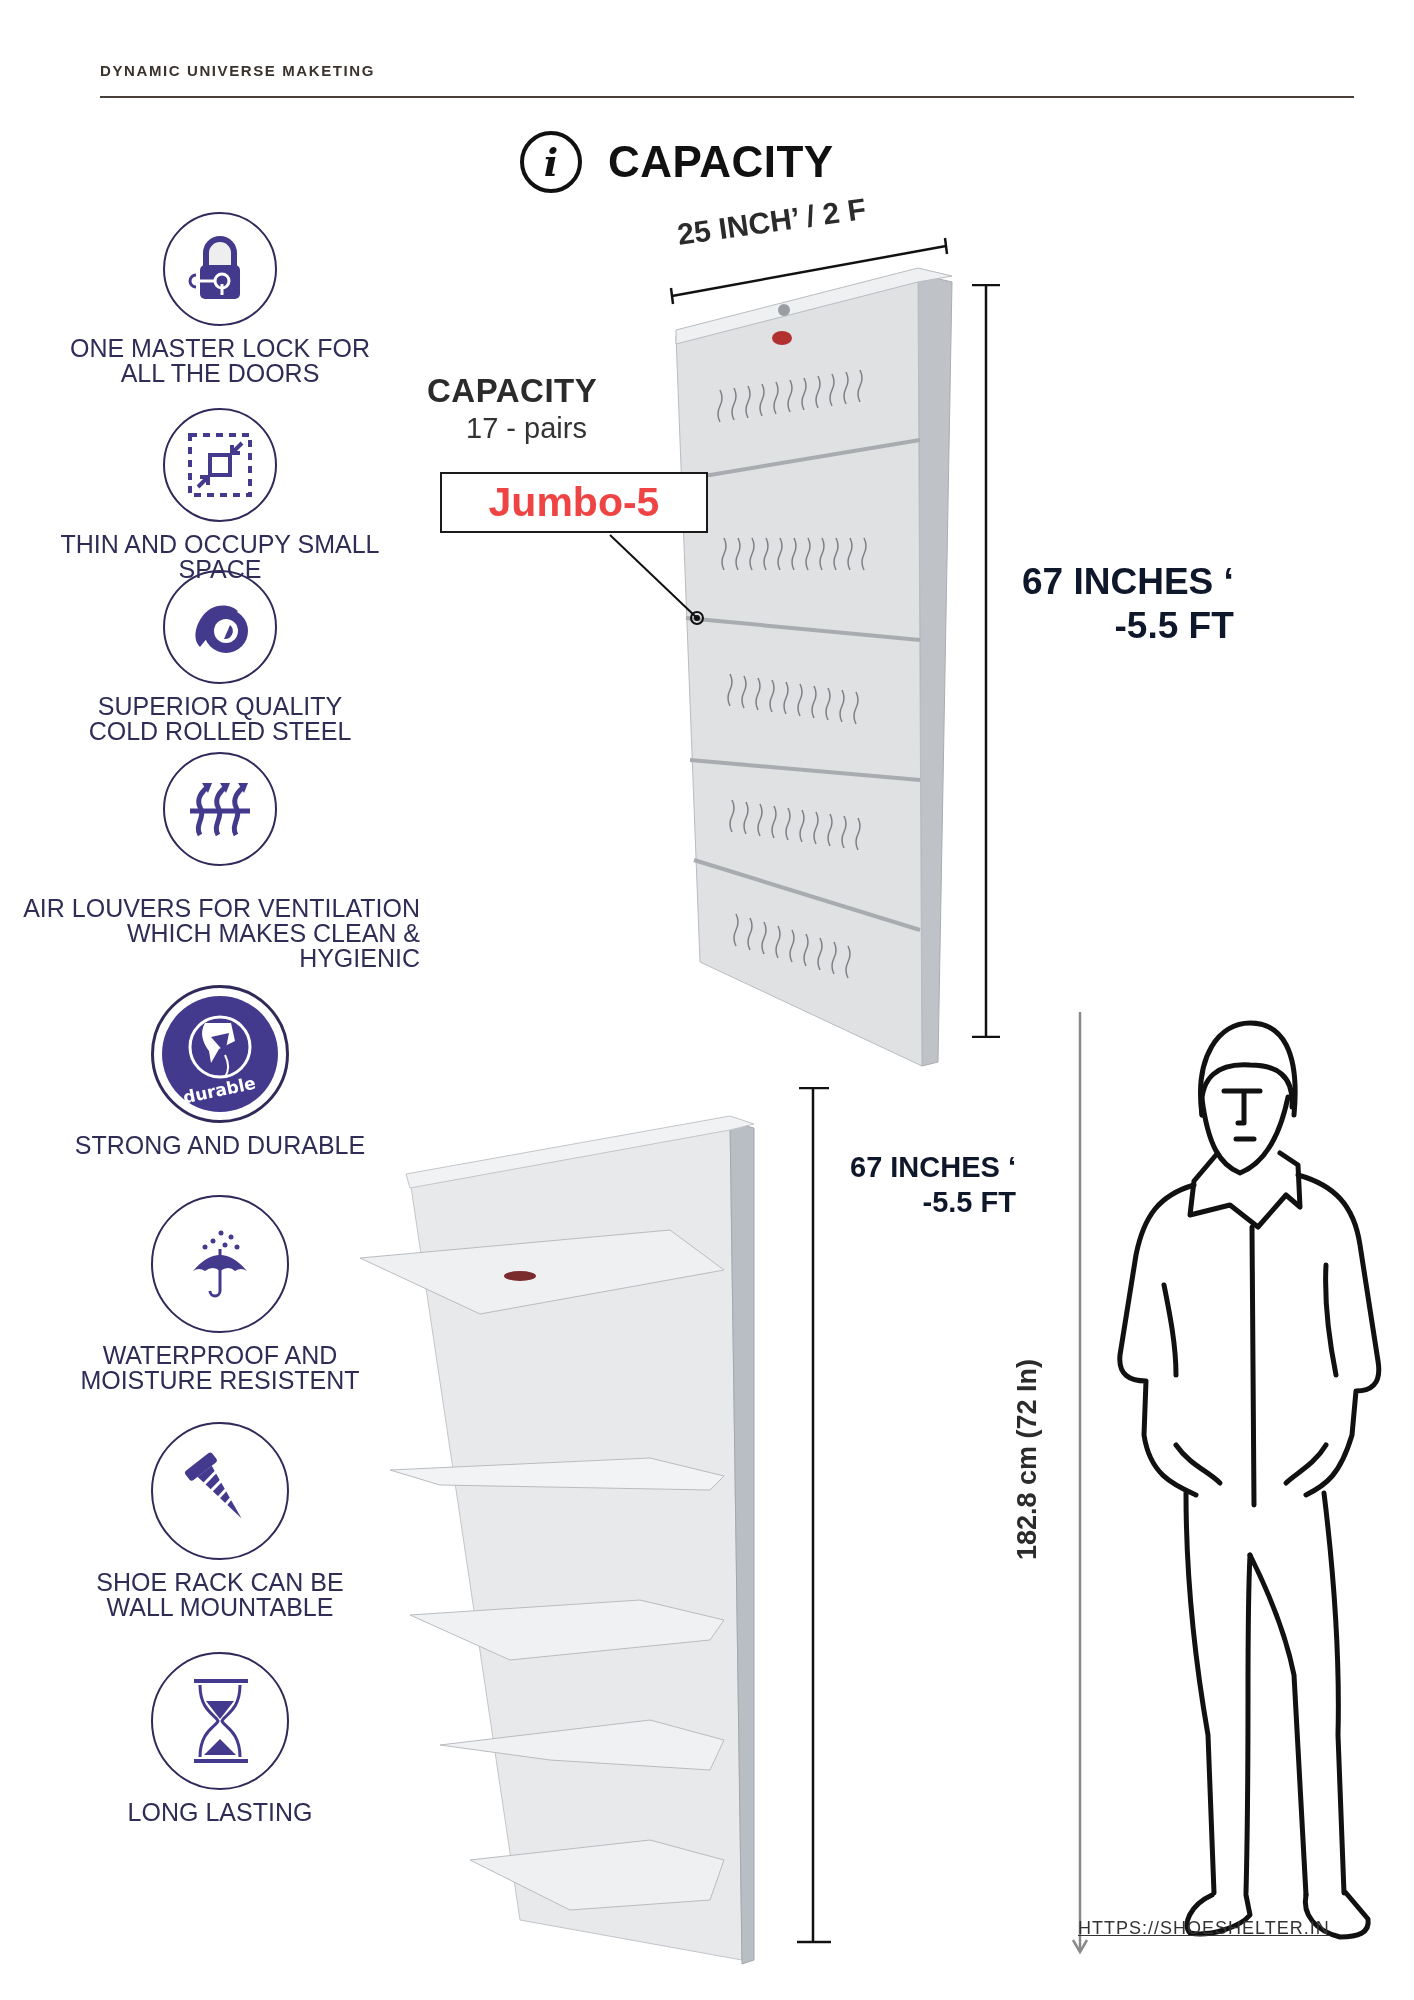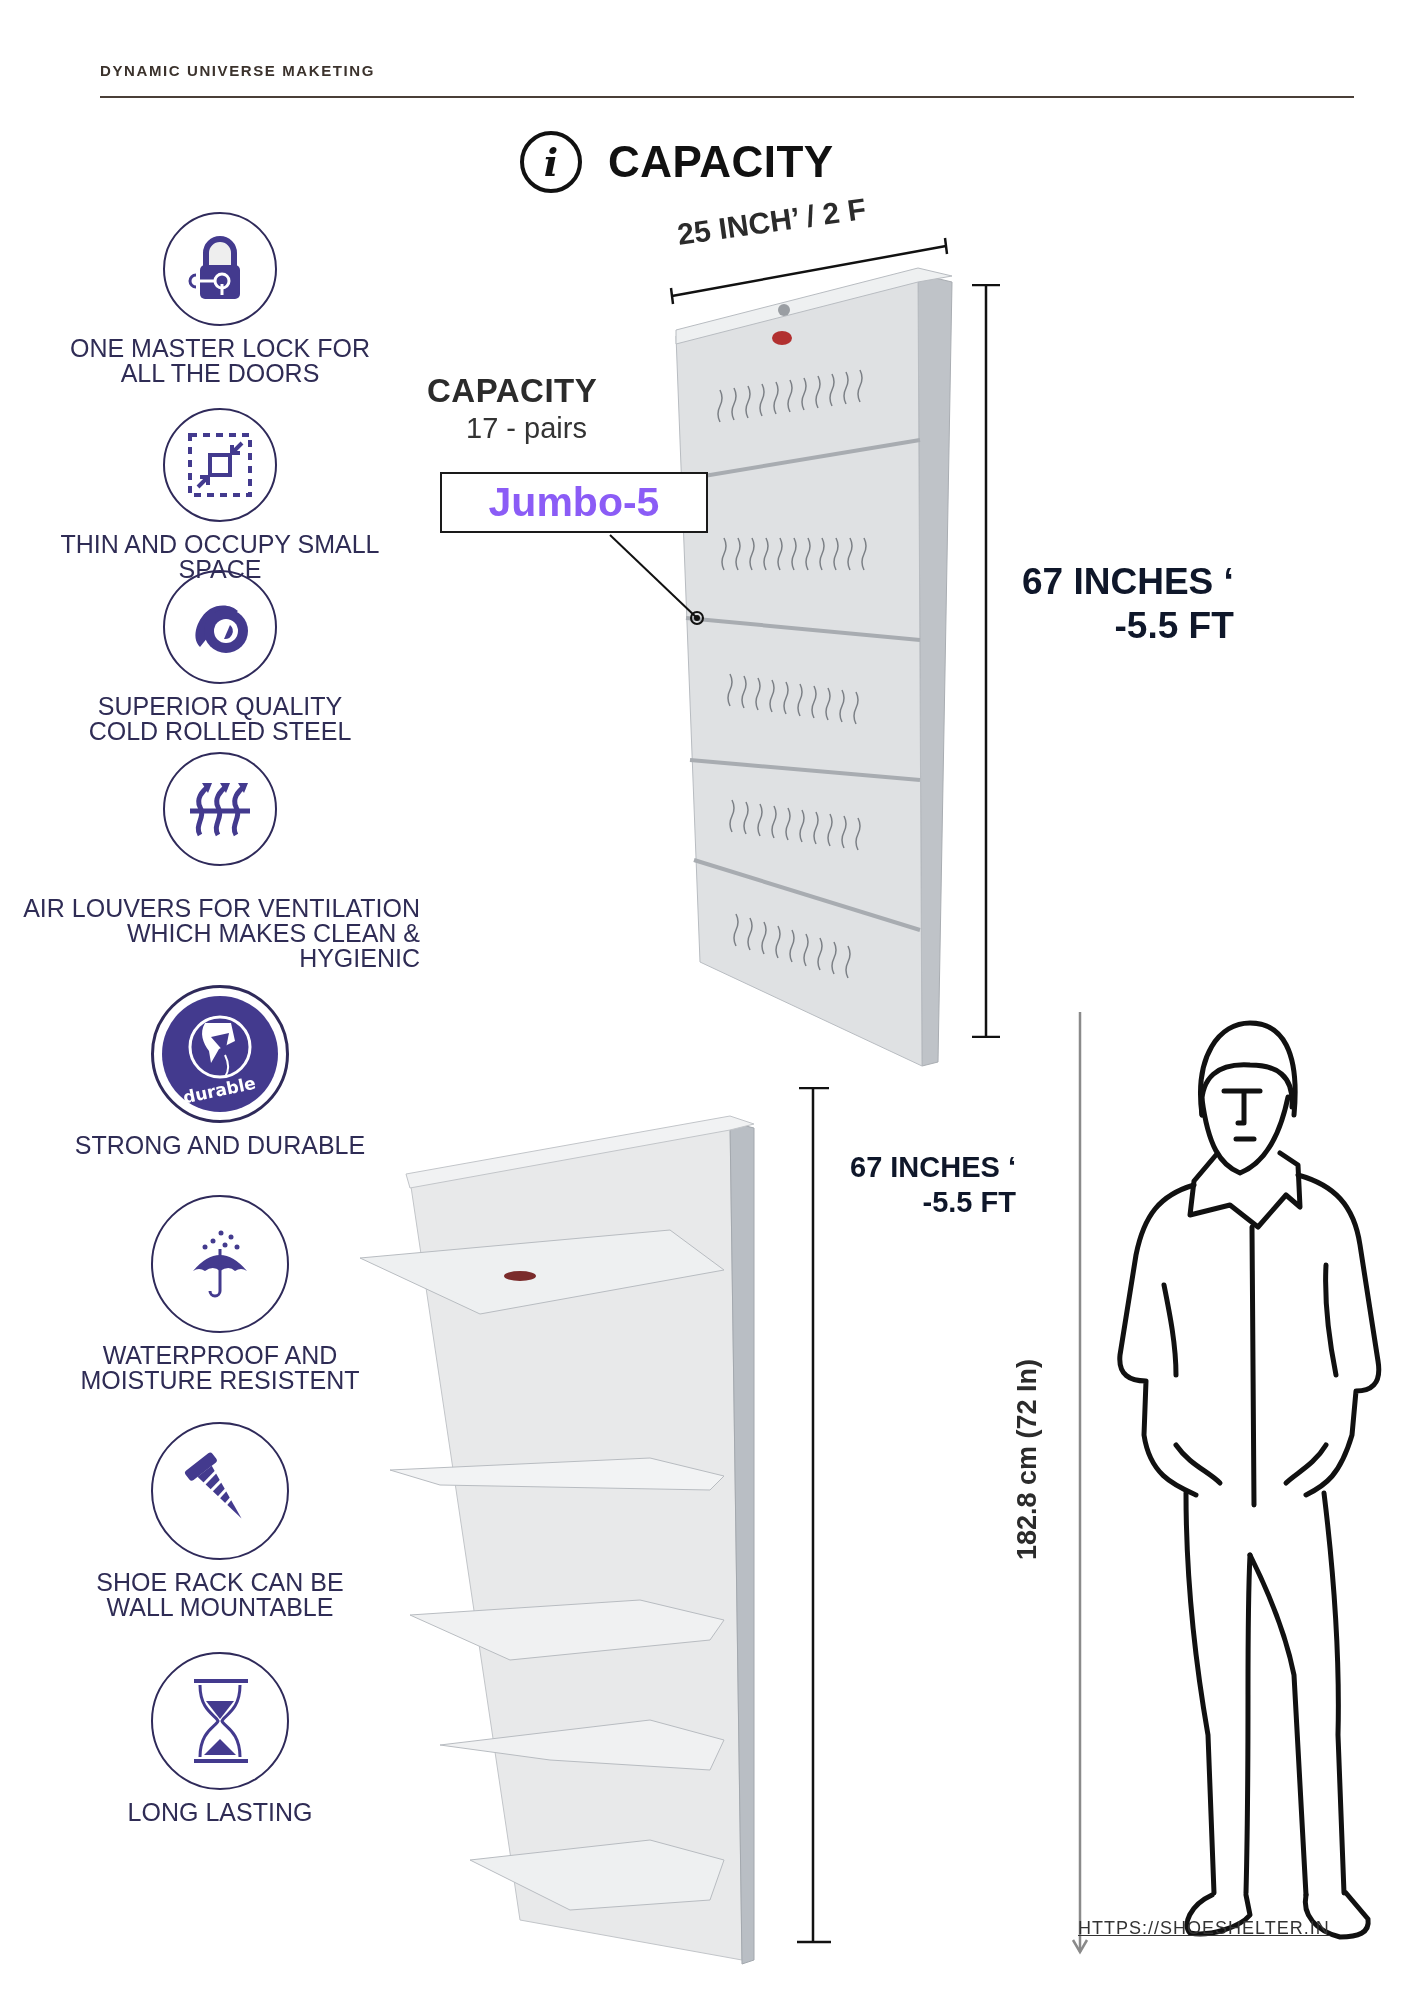--- a/index.html
+++ b/index.html
@@ -22,21 +22,21 @@
   .feature .circle { margin:0 auto; width:114px; height:114px; border:2.5px solid #2f2a5a; border-radius:50%;
                      display:flex; align-items:center; justify-content:center; box-sizing:border-box; }
   .feature .circle.filled-ring { width:138px; height:138px; }
   .feature .label { margin-top:10px; font-size:25px; line-height:25px; color:#2f2c55; text-transform:uppercase; }
 
   
   .capacity-title { left:427px; top:372px; font-size:33px; font-weight:bold; color:#2b2b2b; letter-spacing:0.5px; }
   .capacity-value { left:466px; top:412px; font-size:29px; color:#333; }
   .model-box { left:440px; top:472px; width:268px; height:61px; border:2.5px solid #1a1a1a; background:#fff;
                display:flex; align-items:center; justify-content:center; box-sizing:border-box; }
-  .model-text { font-size:41px; font-weight:bold; color:#8b5cf6; }
+  .model-text { font-size:41px; font-weight:bold; color:#ef4444; }
 
   
   .dim-label { font-weight:bold; color:#0f172a; line-height:1.2; white-space:nowrap;text-align:right; }
   .dim-top { left:1022px; top:560px; font-size:37px; }
   .dim-bottom { left:850px; top:1150px; font-size:29px; }
   .width-label { left:680px; top:218px; font-size:30px; font-weight:bold; color:#2b2b2b; transform:rotate(-8deg); transform-origin:left bottom; white-space:nowrap; }
   .human-label { left:1012px; top:1560px; font-size:27px; font-weight:bold; color:#2b2b2b; transform:rotate(-90deg); transform-origin:left top; white-space:nowrap; }
 
   .footer-link { left:1078px; top:1918px; font-size:18px; letter-spacing:1px; color:#333; text-decoration:underline; white-space:nowrap; }
   svg { display:block; }

